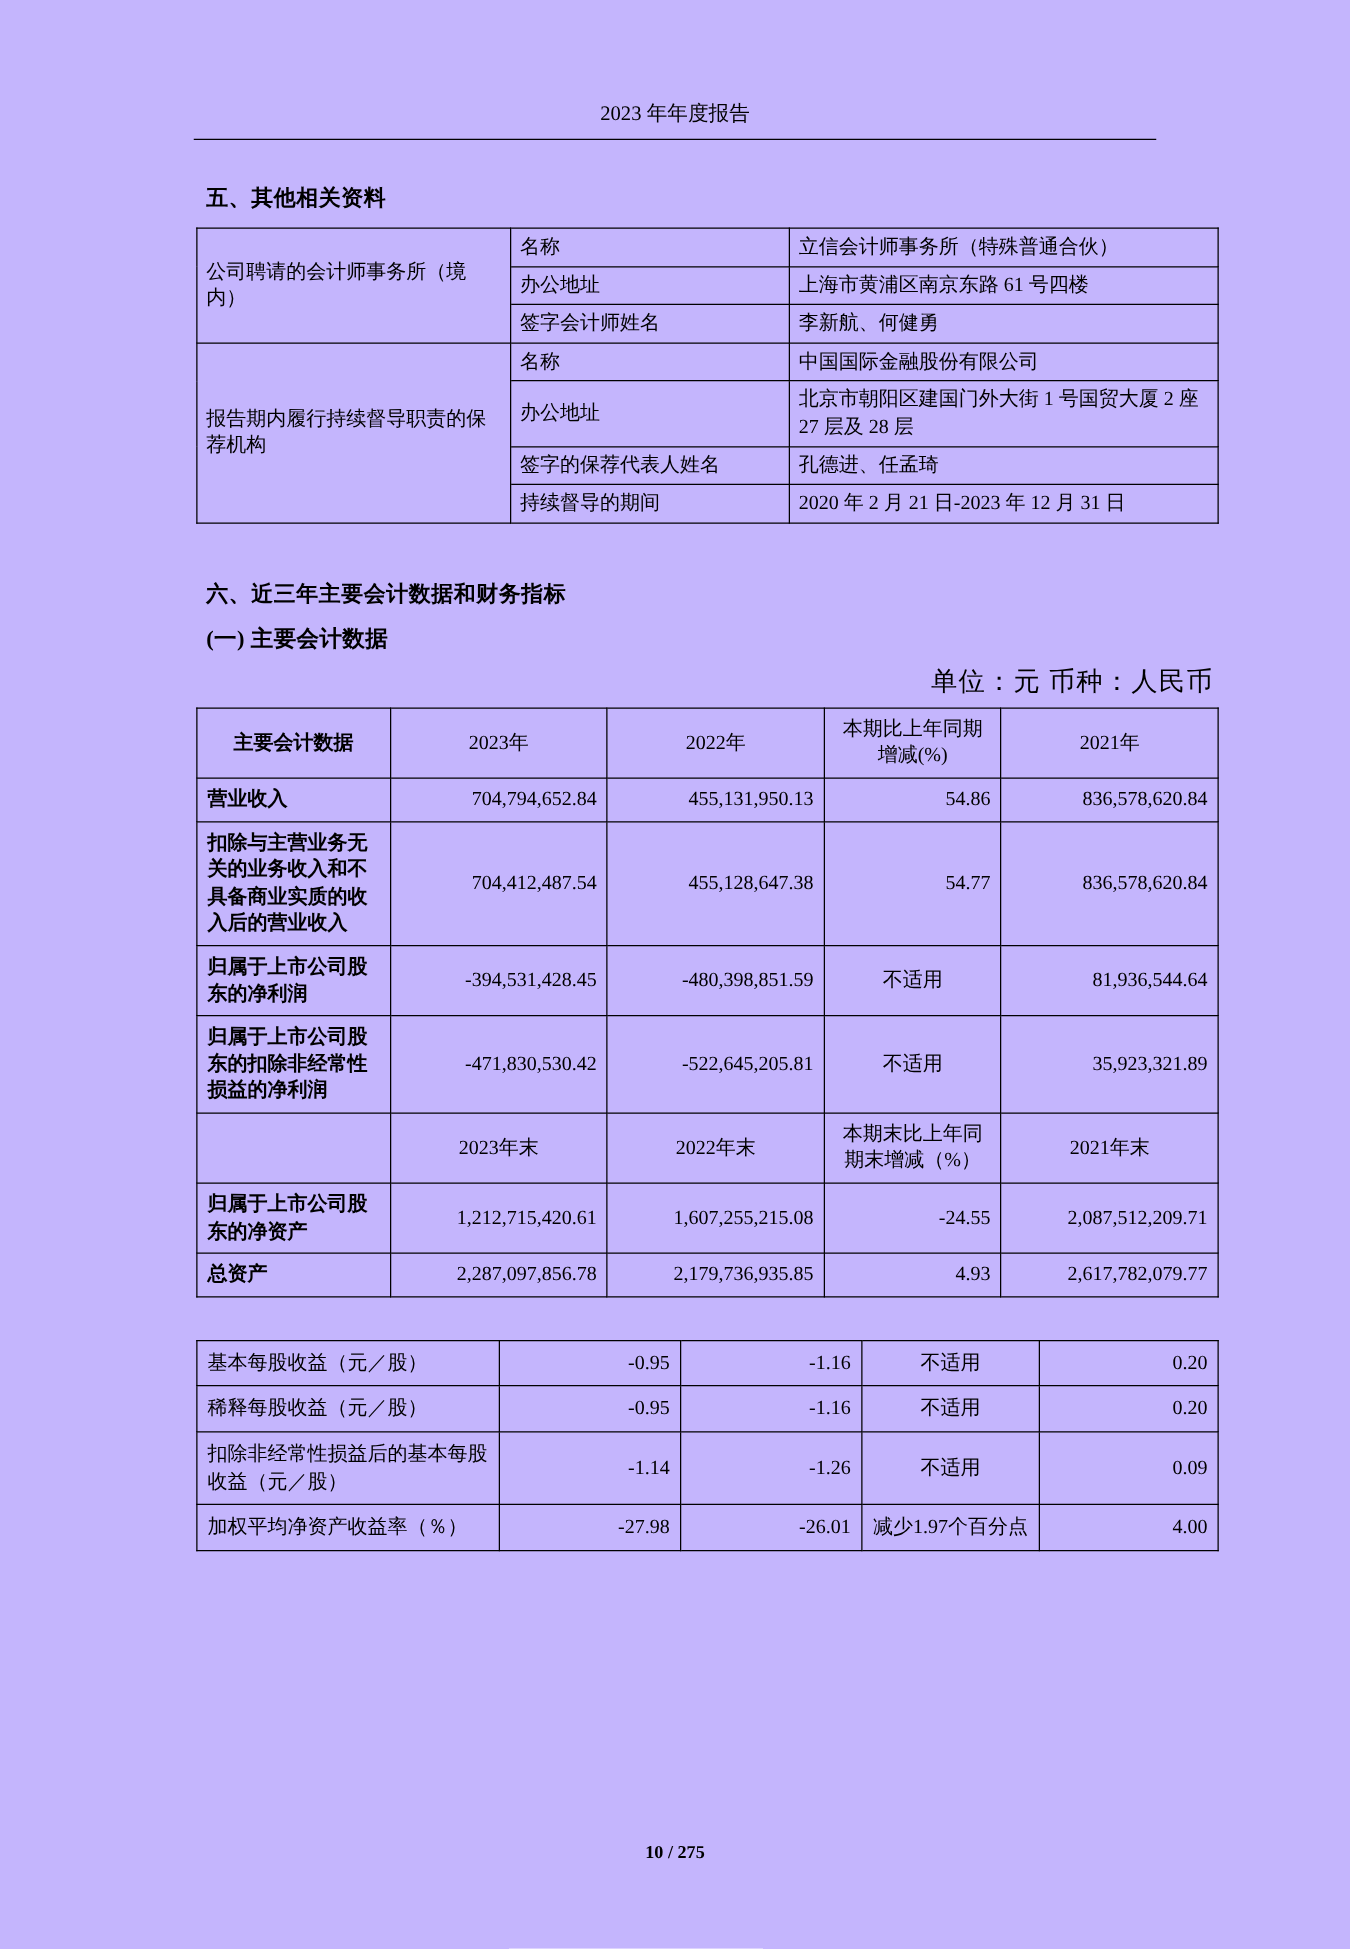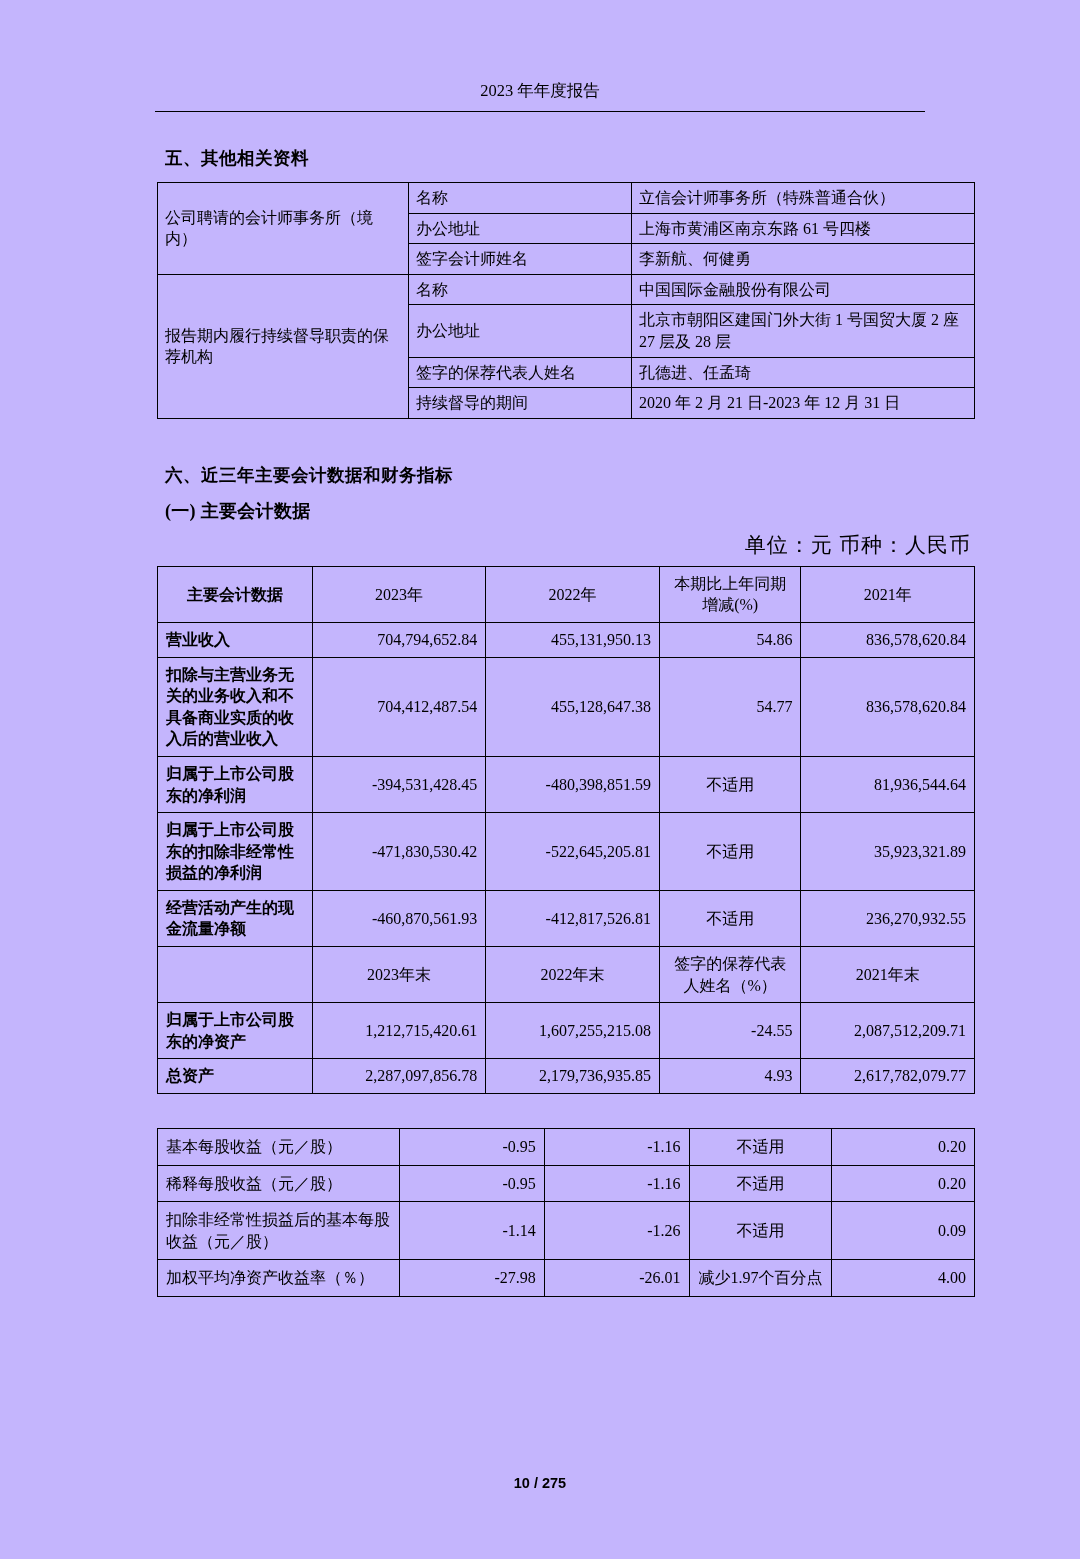--- a/index.html
+++ b/index.html
@@ -101,21 +101,21 @@
     letter-spacing: 1px;
   }
   .spacer-lg { height: 26px; }
   .spacer-sm { height: 8px; }
   .footer {
     position: absolute;
     bottom: 68px;
     left: 0;
     width: 100%;
     text-align: center;
-    font-family: Liberation Sans, sans-serif;
+    font-family: Liberation Serif, serif;
     font-size: 14.5px;
     font-weight: bold;
   }
 </style>
 </head>
 <body>
 
 <div class="page">
 
   <div class="header">2023 年年度报告</div>
@@ -197,31 +197,24 @@
           <td class="num">81,936,544.64</td>
         </tr>
         <tr>
           <td class="lbl">归属于上市公司股东的扣除非经常性损益的净利润</td>
           <td class="num">-471,830,530.42</td>
           <td class="num">-522,645,205.81</td>
           <td class="pct mid">不适用</td>
           <td class="num">35,923,321.89</td>
         </tr>
         <tr>
-          <td class="lbl">经营活动产生的现金流量净额</td>
-          <td class="num">-460,870,561.93</td>
-          <td class="num">-412,817,526.81</td>
-          <td class="pct mid">不适用</td>
-          <td class="num">236,270,932.55</td>
-        </tr>
-        <tr>
           <td class="lbl head"></td>
           <td class="num head">2023年末</td>
           <td class="num head">2022年末</td>
-          <td class="pct head">签字的保荐代表人姓名（%）</td>
+          <td class="pct head">本期末比上年同期末增减（%）</td>
           <td class="num head">2021年末</td>
         </tr>
         <tr>
           <td class="lbl">归属于上市公司股东的净资产</td>
           <td class="num">1,212,715,420.61</td>
           <td class="num">1,607,255,215.08</td>
           <td class="pct">-24.55</td>
           <td class="num">2,087,512,209.71</td>
         </tr>
         <tr>

